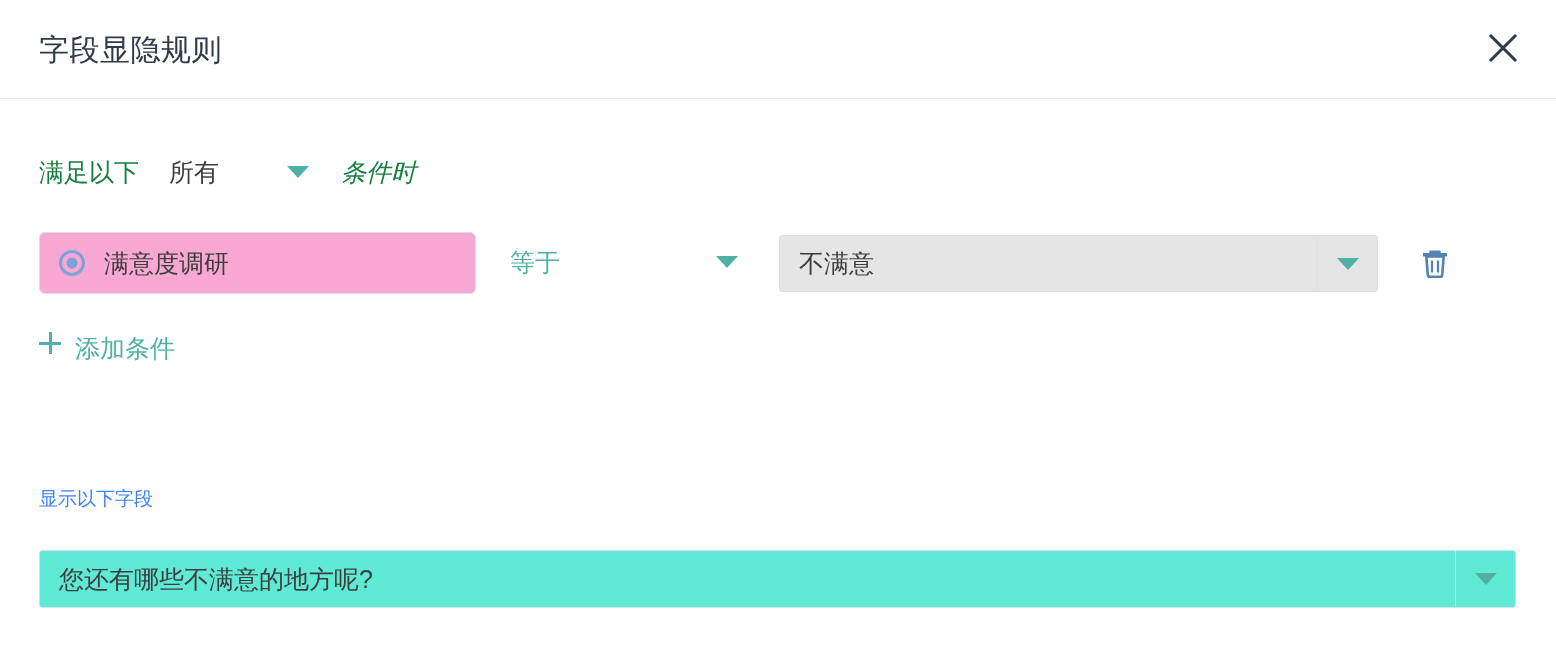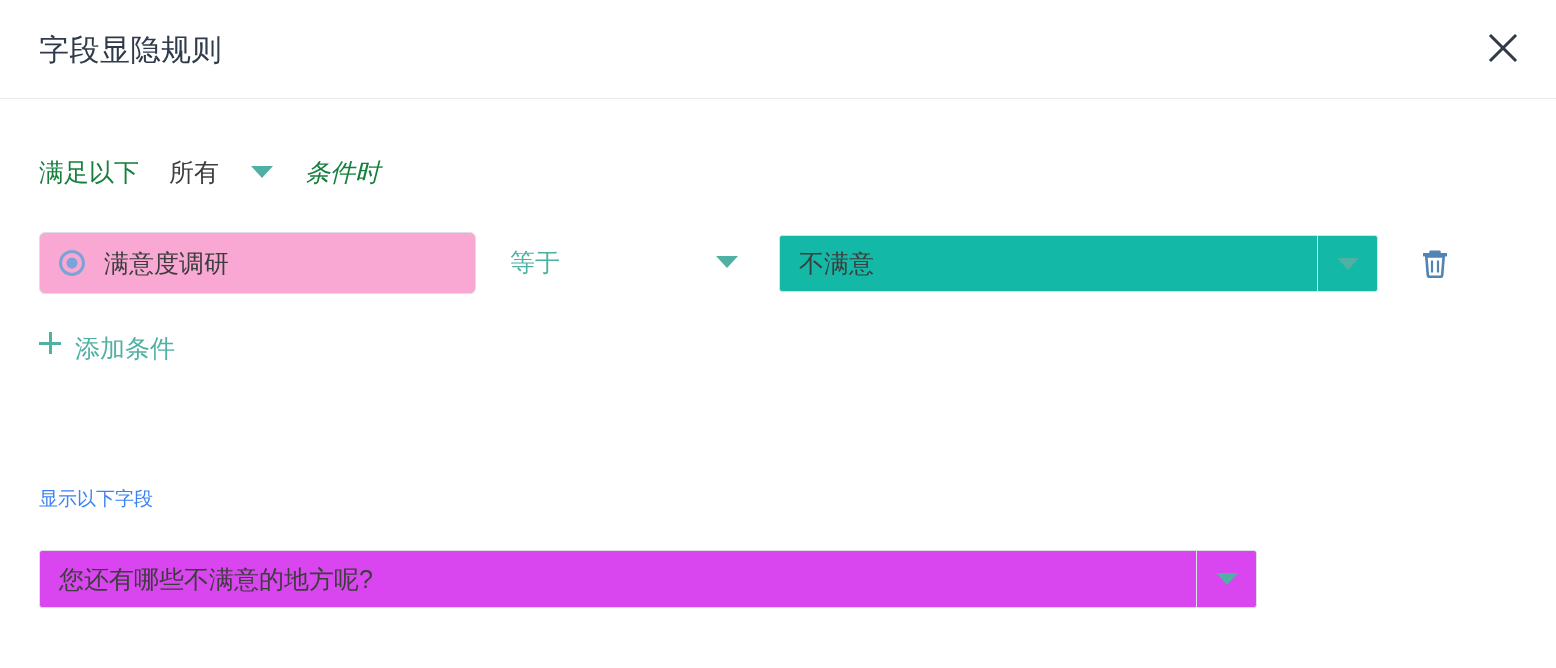--- a/index.html
+++ b/index.html
@@ -71,20 +71,21 @@
   .match-text {
     font-size: 25px;
     color: #15803d;
     line-height: 32px;
   }
   .match-mode-select {
     display: flex;
     align-items: center;
     margin-left: 30px;
     cursor: pointer;
+    gap: 36px;
   }
   .match-mode-value {
     font-size: 25px;
     color: #3d3d3d;
     line-height: 32px;
   }
   .caret {
     width: 0;
     height: 0;
     border-left: 11px solid transparent;
@@ -168,21 +169,21 @@
 
   .value-select {
     position: absolute;
     left: 779px;
     top: 3px;
     width: 599px;
     height: 57px;
     box-sizing: border-box;
     border: 1px solid #dcdfe6;
     border-radius: 3px;
-    background: #14b8a6;
+    background: #e5e5e5;
     display: flex;
     align-items: stretch;
     cursor: pointer;
   }
   .value-select-text {
     flex: 1 1 auto;
     display: flex;
     align-items: center;
     padding-left: 19px;
     font-size: 25px;
@@ -254,26 +255,26 @@
     top: 383px;
     font-size: 19px;
     color: #3b82f6;
     line-height: 34px;
     white-space: nowrap;
   }
   .show-fields-select {
     position: absolute;
     left: 39px;
     top: 451px;
-    width: 1218px;
+    width: 1477px;
     height: 58px;
     box-sizing: border-box;
     border: 1px solid #dcdfe6;
     border-radius: 3px;
-    background: #d946ef;
+    background: #5eead4;
     display: flex;
     align-items: stretch;
     cursor: pointer;
   }
 </style>
 </head>
 <body>
 
 <div class="dialog-header">
   <div class="dialog-title">字段显隐规则</div>

